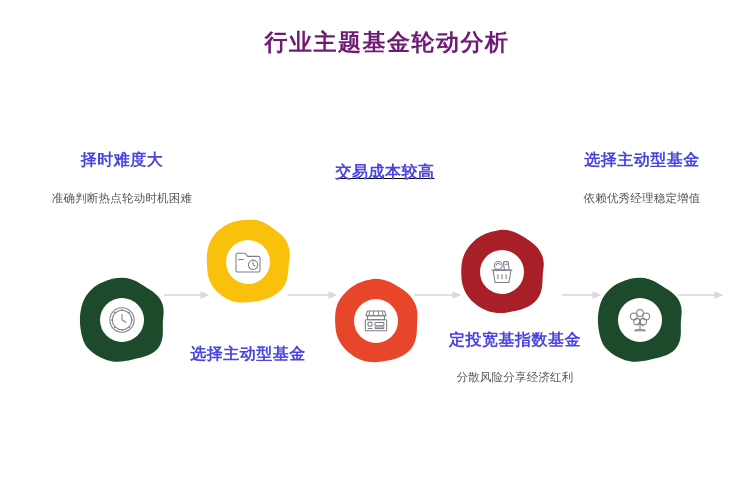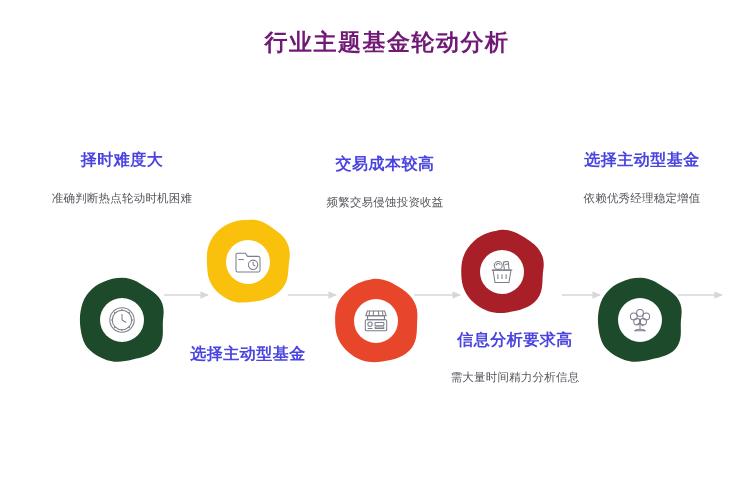--- a/index.html
+++ b/index.html
@@ -123,23 +123,22 @@
         <line x1="22.7" y1="5.4" x2="23.6" y2="10.4"></line>
         <rect x="7" y="10.4" width="18" height="4.2"></rect>
         <rect x="4.6" y="14.6" width="22.8" height="11.8" rx="1.2"></rect>
         <rect x="15" y="17.6" width="9.4" height="3.4" rx="0.6"></rect>
         <rect x="15" y="22.4" width="9.4" height="1.6" rx="0.6"></rect>
         <circle cx="9.6" cy="19.4" r="2.3"></circle>
         <line x1="7.2" y1="24" x2="12.2" y2="24"></line>
       </svg>
     </div>
   </div>
-  <div class="txt" style="left:255px;top:152px;width:260px;">
+  <div class="txt" style="left:255px;top:160px;width:260px;text-decoration:underline;">
     <div class="head">交易成本较高</div>
-    <div class="sub">频繁交易侵蚀投资收益</div>
   </div>
 
   <div class="node" style="left:458px;top:228px;">
     <svg class="blobwrap" viewBox="0 0 100 100">
       <path d="M51,2 C64,2 73,9 82,15 C94,23 99,34 97,47 C95,59 98,71 90,81 C82,91 69,94 56,96 C43,98 32,95 22,88 C11,80 5,70 4,57 C3,44 4,33 11,23 C19,11 31,5 44,3 C46,2.4 49,2 51,2 Z" fill="#a81f27"></path>
     </svg>
     <div class="disc">
       <svg width="30" height="30" viewBox="0 0 32 32" fill="none" stroke="#7b7e88" stroke-width="1.1">
         <path d="M6.4,14 L8.6,27.2 L23.4,27.2 L25.6,14 Z"></path>
         <line x1="5" y1="14" x2="27" y2="14"></line>
@@ -147,22 +146,22 @@
         <line x1="16" y1="18.4" x2="16" y2="23.4"></line>
         <line x1="20.4" y1="18.4" x2="20.4" y2="23.4"></line>
         <circle cx="12" cy="9" r="4.2"></circle>
         <path d="M9.6,9.2 a2.4,2.4 0 0 1 4.6,-0.8"></path>
         <path d="M18.6,13.8 L17.6,6.4 a1.1,1.1 0 0 1 0.9,-1.2 L21.6,4.7 a1.1,1.1 0 0 1 1.2,0.9 L23.4,13"></path>
         <line x1="19.2" y1="8" x2="22.6" y2="7.5"></line>
       </svg>
     </div>
   </div>
   <div class="txt" style="left:400px;top:328px;width:230px;">
-    <div class="head" style="width:175px;margin:0 auto;">信息分析要求高</div>
-    <div class="sub tight">需大量时间精力分析信息</div>
+    <div class="head" style="width:175px;margin:0 auto;">定投宽基指数基金</div>
+    <div class="sub tight">分散风险分享经济红利</div>
   </div>
 
   <div class="node" style="left:596px;top:276px;">
     <svg class="blobwrap" viewBox="0 0 100 100">
       <path d="M50,2 C64,2 72,10 81,15 C93,22 99,32 97,46 C95,59 99,68 93,79 C87,90 74,92 62,95 C50,98 40,99 29,94 C17,89 8,82 5,70 C2,58 1,47 4,35 C7,22 16,12 28,7 C36,3.5 42,2 50,2 Z" fill="#1d4a2b"></path>
     </svg>
     <div class="disc">
       <svg width="30" height="30" viewBox="0 0 32 32" fill="none" stroke="#7b7e88" stroke-width="1.1">
         <circle cx="16" cy="8.4" r="3.6"></circle>
         <circle cx="9.4" cy="12.2" r="3.6"></circle>

